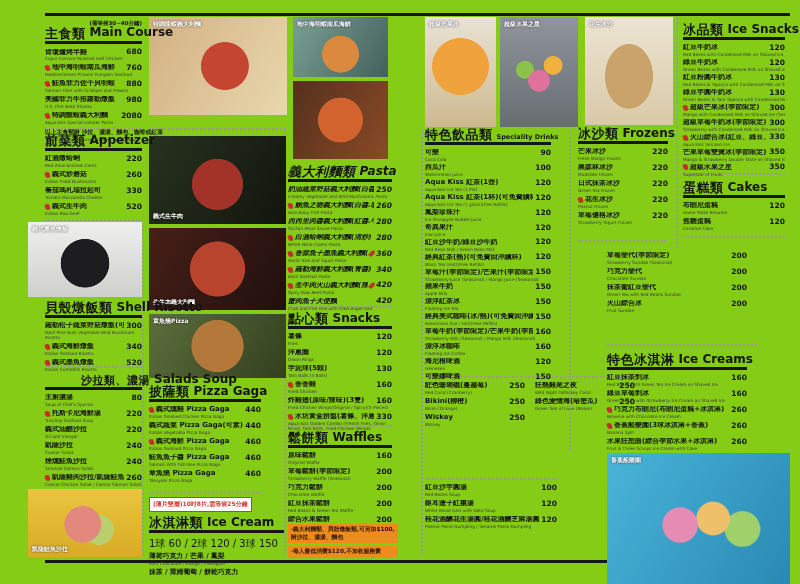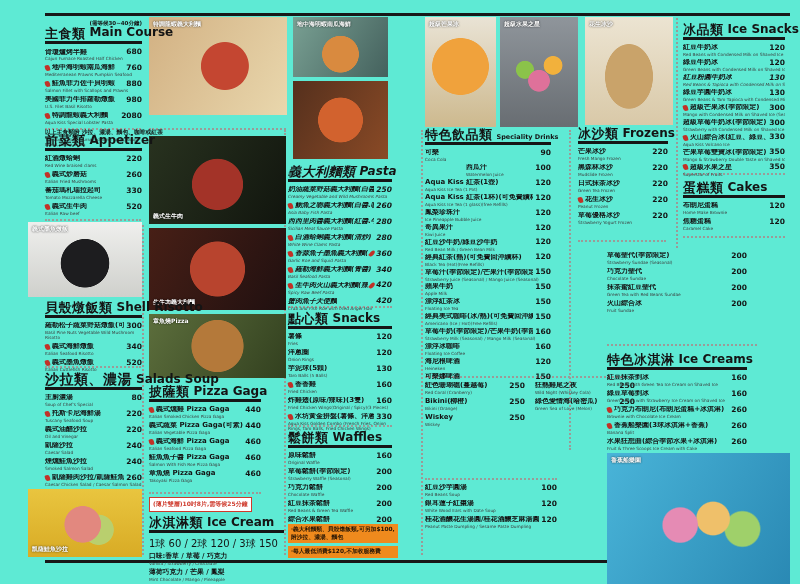--- a/index.html
+++ b/index.html
@@ -1,16 +1,16 @@
 <!DOCTYPE html>
 <html><head>
 <meta charset="utf-8">
 <style>
   html,body{margin:0;padding:0;background:#e8e6e0;}
-  .page{position:relative;width:800px;height:584px;background:#5eead4;overflow:hidden;
+  .page{position:relative;width:800px;height:584px;background:#84cc16;overflow:hidden;
         font-family:"DejaVu Sans","Liberation Sans",sans-serif;color:#141414;}
   .rule{position:absolute;height:3px;background:#181818;}
   .vdots{position:absolute;width:0;border-left:2px dotted #9b9b97;}
   .hdots{position:absolute;height:0;border-top:2px dotted #9b9b97;}
   .sec{position:absolute;}
   .sec-h{display:flex;align-items:flex-end;gap:4px;border-bottom:3px solid #161616;padding-bottom:1px;margin-bottom:4px;}
   .h-zh{font-size:13px;font-weight:800;line-height:1;letter-spacing:.5px;white-space:nowrap;}
   .h-side{display:flex;flex-direction:column;line-height:1.1;padding-bottom:1px;}
   .h-note{font-size:5.5px;font-weight:700;white-space:nowrap;}
   .h-en{font-size:12px;font-weight:700;white-space:nowrap;}
@@ -230,21 +230,21 @@
             <span class="zh">義式墨魚燉飯</span>
             <span class="price">520</span>
           </div>
         <div class="en">Italian Cuttlefish Risotto</div>
       </div>
       </div>
   </section>
 
   <section class="sec" style="left:45px;top:372px;width:97px;">
     <div class="sec-h">
-      <span class="h-zh" style="font-size:14px;">沙拉類、濃湯</span>
+      <span class="h-zh" style="font-size:11px;margin-left:36px;">沙拉類、濃湯</span>
       <span class="h-en">Salads Soup</span>
     </div>
     <div>
 
     <div class="item">
         <div class="l1">
             <span class="zh">主廚濃湯</span>
             <span class="price">80</span>
           </div>
         <div class="en">Soup of Chef's Special</div>
@@ -339,24 +339,20 @@
   <div class="rbox" style="left:149px;top:497px;">(薄片雙層)10吋8片,需等候25分鐘</div>
 
   <section class="sec" style="left:149px;top:515px;width:135px;">
     <div class="sec-h">
       <span class="h-zh">冰淇淋類</span>
       <span class="h-en">Ice Cream</span>
     </div>
     <div class="pricing">1球 60 / 2球 120 / 3球 150</div>
     <div>
 
-    <div class="flavor">
-        <div class="zh">口味:香草 / 草莓 / 巧克力</div>
-        <div class="en">Vanilla / Strawberry / Chocolate</div>
-      </div>
         <div class="flavor">
         <div class="zh">薄荷巧克力 / 芒果 / 鳳梨</div>
         <div class="en">Mint Chocolate / Mango / Pineapple</div>
       </div>
         <div class="flavor">
         <div class="zh">抹茶 / 萊姆葡萄 / 餅乾巧克力</div>
 
       </div>
       </div>
   </section>
@@ -543,21 +539,21 @@
     </div>
     <div>
 
     <div class="item" style="margin-bottom:1.5px;">
         <div class="l1">
             <span class="zh">可樂</span>
             <span class="price">90</span>
           </div>
         <div class="en">Coca Cola</div>
       </div>
-        <div class="item" style="margin-bottom:1.5px;margin-left:41px;">
+        <div class="item" style="margin-bottom:1.5px;">
         <div class="l1">
             <span class="zh">西瓜汁</span>
             <span class="price">100</span>
           </div>
         <div class="en">Watermelon Juice</div>
       </div>
         <div class="item" style="margin-bottom:1.5px;">
         <div class="l1">
             <span class="zh">Aqua Kiss 紅茶(1壺)</span>
             <span class="price">120</span>
@@ -872,21 +868,21 @@
           </div>
         <div class="en" style="white-space:nowrap;overflow:hidden;">Red Beans with Condensed Milk on Shaved Ice</div>
       </div>
         <div class="item" style="margin-bottom:1.5px;">
         <div class="l1">
             <span class="zh">綠豆牛奶冰</span>
             <span class="price">120</span>
           </div>
         <div class="en" style="white-space:nowrap;overflow:hidden;">Green Beans with Condensed Milk on Shaved Ice</div>
       </div>
-        <div class="item" style="margin-bottom:1.5px;font-style:italic;">
+        <div class="item" style="margin-bottom:1.5px;">
         <div class="l1">
             <span class="zh">紅豆粉圓牛奶冰</span>
             <span class="price">130</span>
           </div>
         <div class="en" style="white-space:nowrap;overflow:hidden;">Red Beans &amp; Tapioca with Condensed Milk on Shaved Ice</div>
       </div>
         <div class="item" style="margin-bottom:1.5px;">
         <div class="l1">
             <span class="zh">綠豆芋圓牛奶冰</span>
             <span class="price">130</span>

